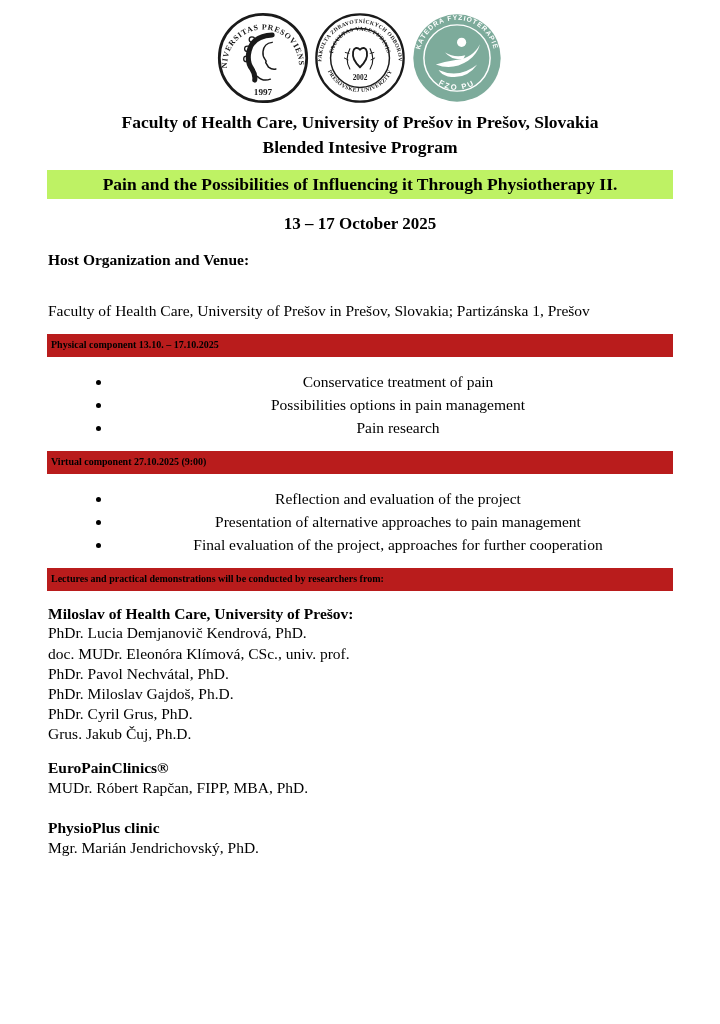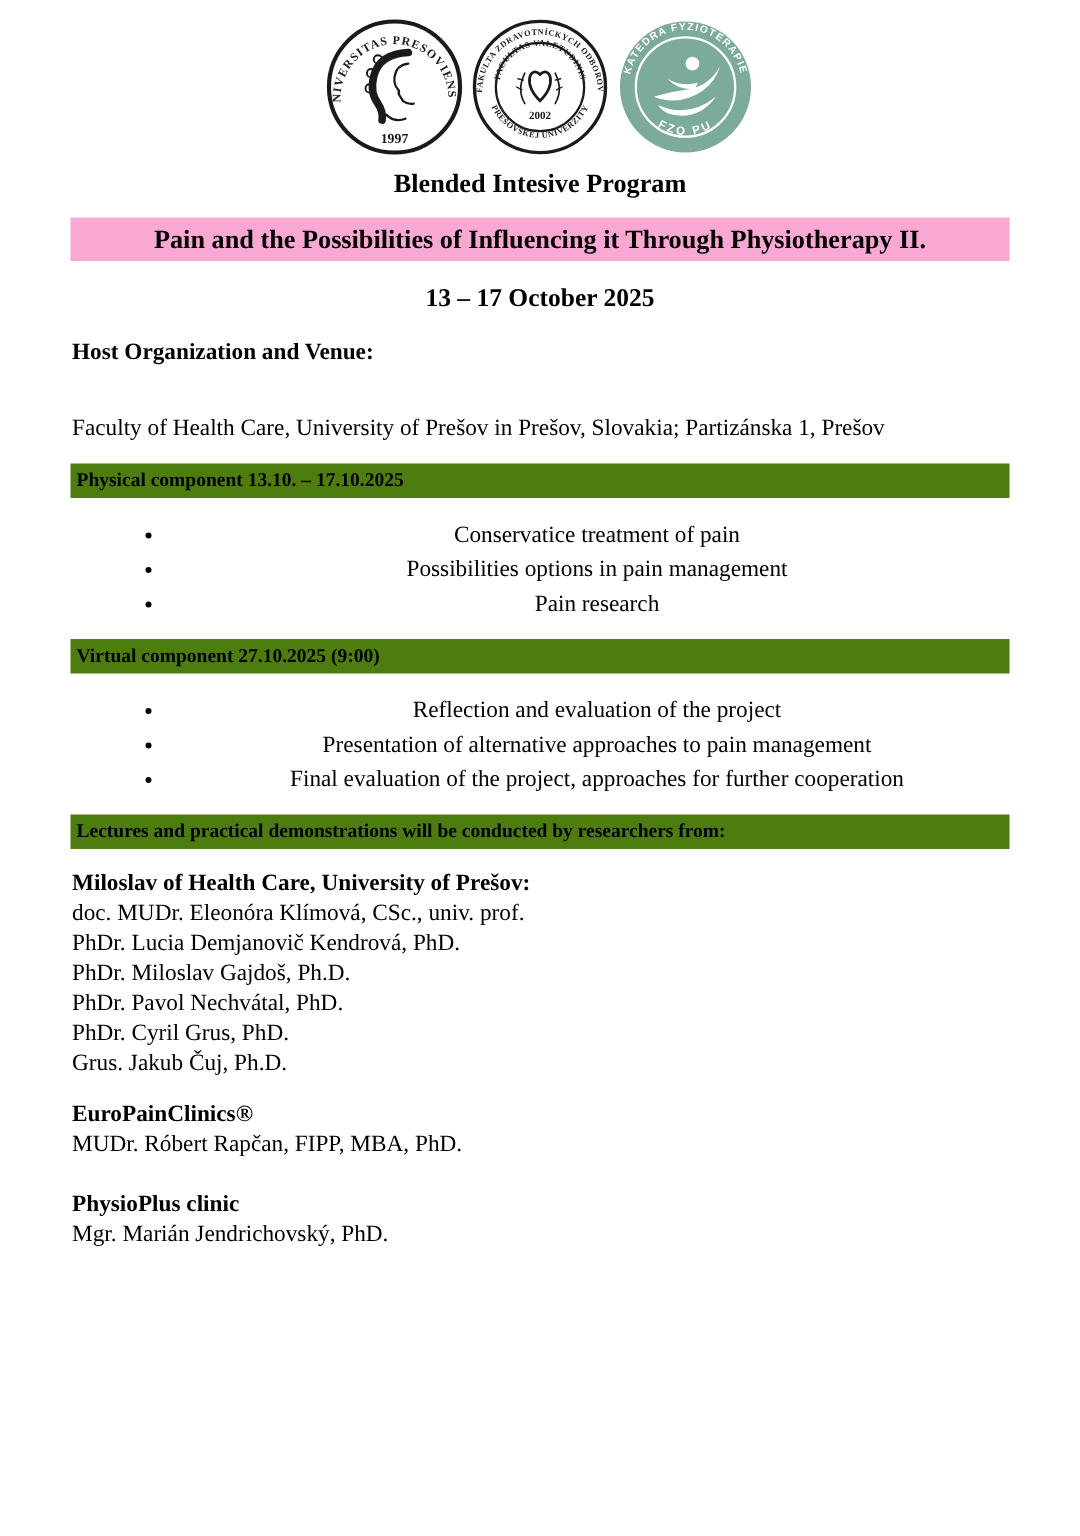--- a/index.html
+++ b/index.html
@@ -18,36 +18,36 @@
     display:flex; justify-content:center; align-items:center; gap:5px;
   }
   .logo { width:92px; height:92px; display:block; }
   .title-block {
     margin-top:6px;
     text-align:center;
     font-size:17.5px; font-weight:bold; line-height:25px;
   }
   .banner {
     margin:10px 47px 0;
-    background:#f9a8d4;
+    background:#bef264;
     text-align:center;
     font-size:17.5px; font-weight:bold;
     padding:4px 2px;
   }
   .date-line {
     margin-top:14px;
     text-align:center;
     font-size:17px; font-weight:bold; line-height:22px;
   }
   .host-label { margin:16px 48px 0; font-size:15.5px; font-weight:bold; line-height:18px; }
   .host-value { margin:32px 48px 0; font-size:15.5px; line-height:19px; }
   .section-bar {
     margin:14px 47px 0;
-    background:#4d7c0f;
-    font-size:13px; font-weight:bold;
+    background:#b91c1c;
+    font-size:10px; font-weight:bold;
     padding:2px 4px 3px;
     line-height:18px;
   }
   .section-bar.tight { margin-top:12px; }
   ul.bullets {
     margin:13px 48px 0;
     padding-left:64px;
     list-style:disc outside;
     text-align:center;
   }
@@ -128,20 +128,21 @@
       <g fill="#ffffff">
         <circle cx="55" cy="33" r="5"></circle>
         <path d="M27 57 Q45 64 62 53 Q72 46 75 35 Q67 50 50 52 Q37 54 27 57 Z"></path>
         <path d="M30 63 Q52 73 72 57 Q60 74 40 70 Q33 68 30 63 Z"></path>
         <path d="M37 44 q10 6 22 3 l-2 4 q-12 2 -20 -7 Z"></path>
       </g>
     </svg>
   </div>
 
   <div class="title-block">
+    <div>Faculty of Health Care, University of Prešov in Prešov, Slovakia</div>
     <div>Blended Intesive Program</div>
   </div>
 
   <div class="banner">Pain and the Possibilities of Influencing it Through Physiotherapy II.</div>
 
   <div class="date-line">13 – 17 October 2025</div>
 
   <div class="host-label">Host Organization and Venue:</div>
   <div class="host-value">Faculty of Health Care, University of Prešov in Prešov, Slovakia; Partizánska 1, Prešov</div>
 
@@ -155,24 +156,24 @@
   <div class="section-bar tight">Virtual component 27.10.2025 (9:00)</div>
   <ul class="bullets">
     <li>Reflection and evaluation of the project</li>
     <li>Presentation of alternative approaches to pain management</li>
     <li>Final evaluation of the project, approaches for further cooperation</li>
   </ul>
 
   <div class="section-bar tight">Lectures and practical demonstrations will be conducted by researchers from:</div>
 
   <div class="group-org">Miloslav of Health Care, University of Prešov:</div>
+  <div class="person">PhDr. Lucia Demjanovič Kendrová, PhD.</div>
   <div class="person first">doc. MUDr. Eleonóra Klímová, CSc., univ. prof.</div>
-  <div class="person">PhDr. Lucia Demjanovič Kendrová, PhD.</div>
+  <div class="person">PhDr. Pavol Nechvátal, PhD.</div>
   <div class="person">PhDr. Miloslav Gajdoš, Ph.D.</div>
-  <div class="person">PhDr. Pavol Nechvátal, PhD.</div>
   <div class="person">PhDr. Cyril Grus, PhD.</div>
   <div class="person">Grus. Jakub Čuj, Ph.D.</div>
 
   <div class="group-org gap">EuroPainClinics®</div>
   <div class="person first">MUDr. Róbert Rapčan, FIPP, MBA, PhD.</div>
 
   <div class="group-org gap2">PhysioPlus clinic</div>
   <div class="person first">Mgr. Marián Jendrichovský, PhD.</div>
 
 </div>

